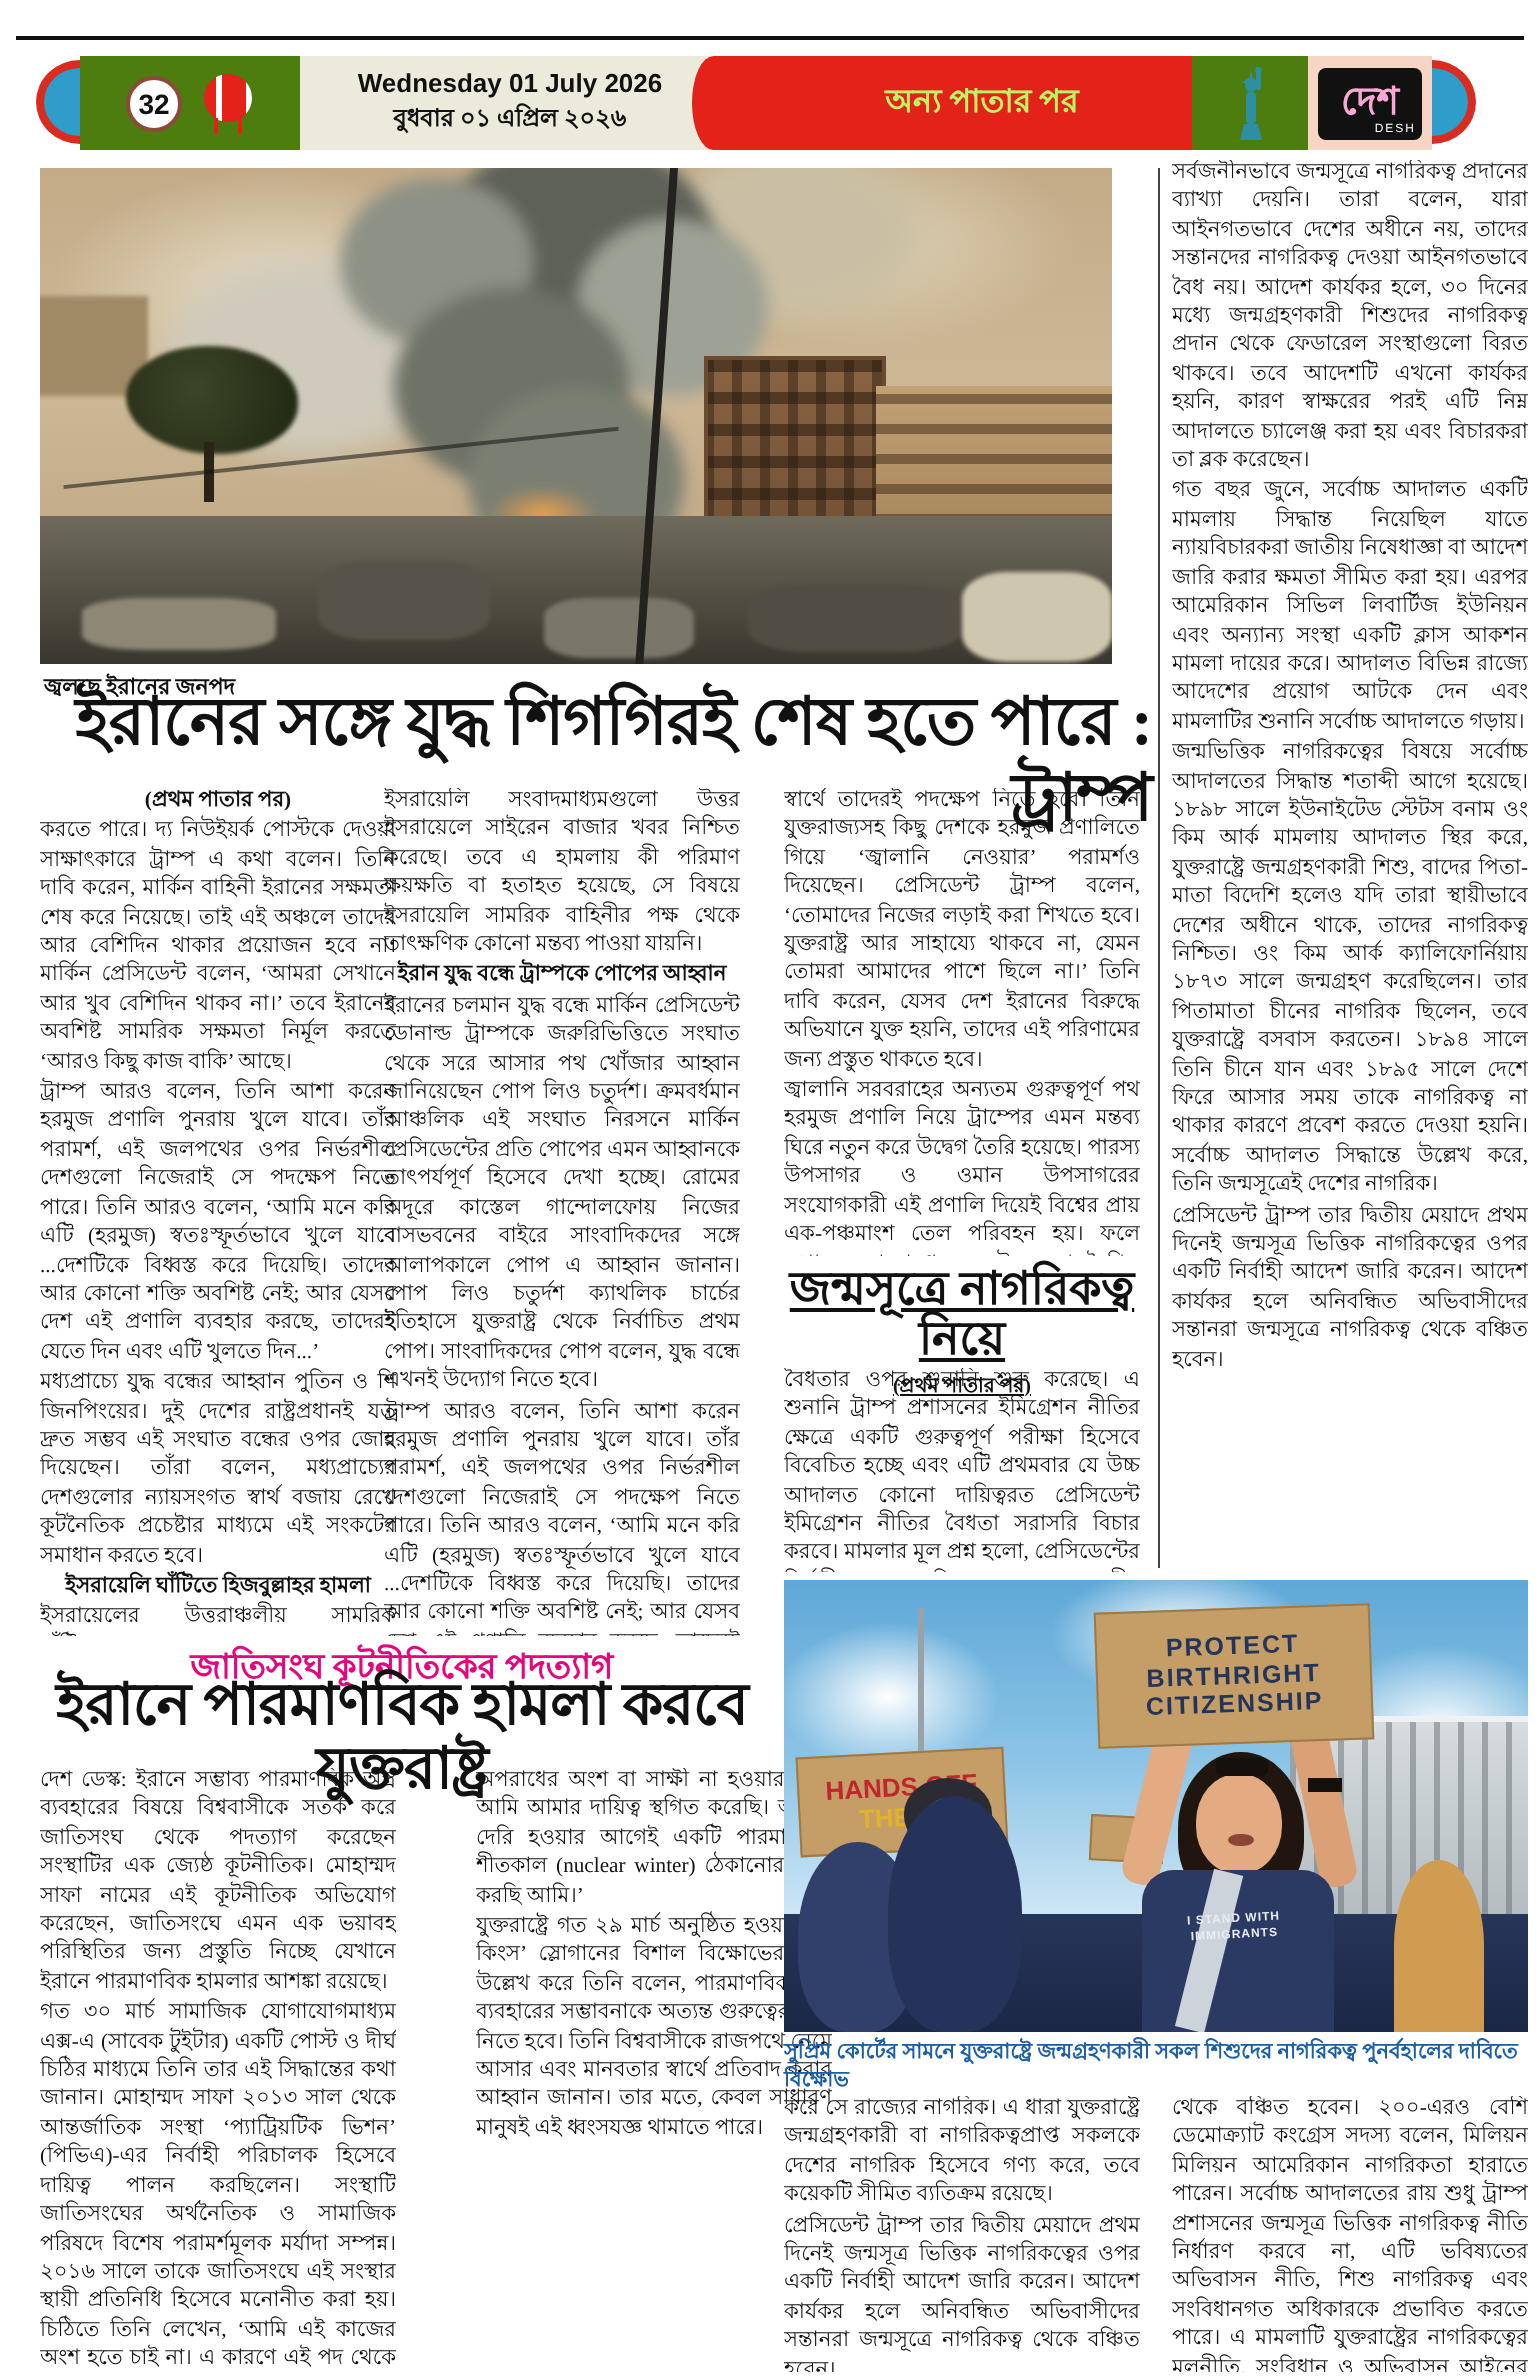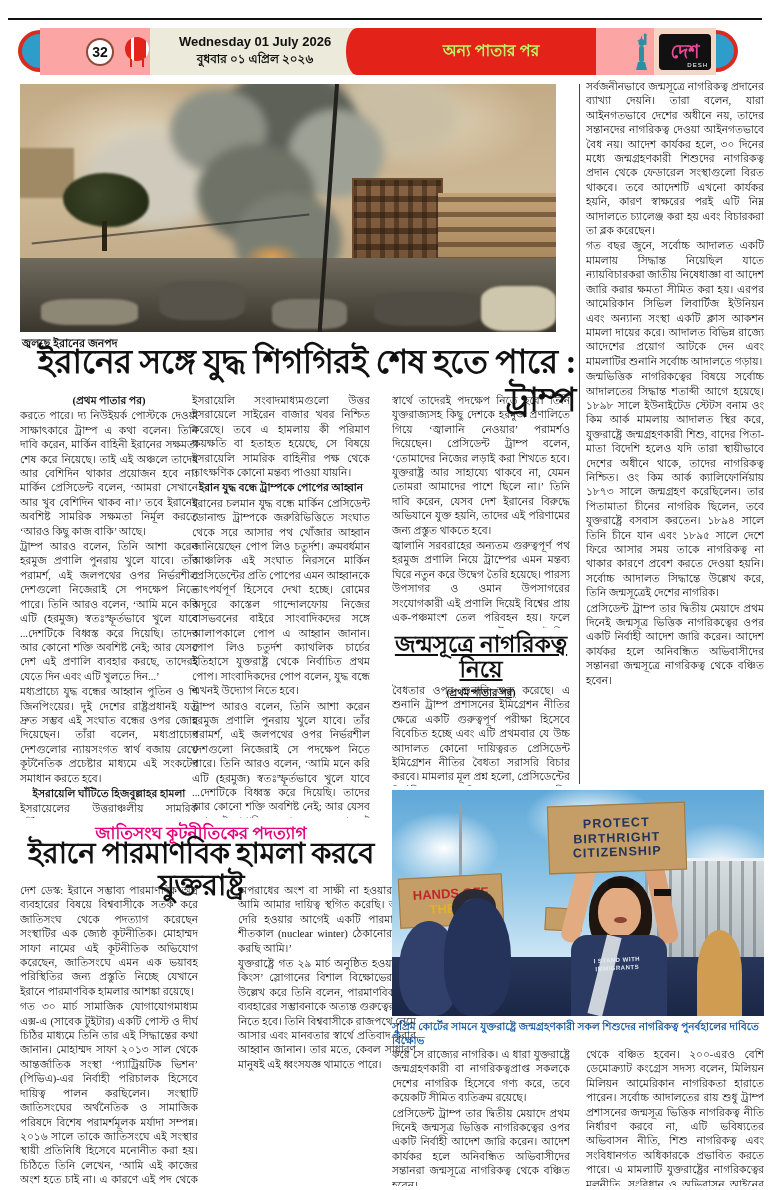--- a/index.html
+++ b/index.html
@@ -8,41 +8,41 @@
   .page { position:relative; width:770px; height:1190px; background:#fff; overflow:hidden; }
 
   .topline { position:absolute; left:8px; top:18px; width:754px; height:2px; background:#111; }
 
   
   .header { position:absolute; left:18px; top:28px; width:734px; height:47px; display:flex; align-items:stretch; }
   .cap { width:22px; position:relative; overflow:hidden; }
   .cap .disc { position:absolute; top:2px; width:44px; height:42px; border-radius:50%; background:#2e9dc9; border:4px solid #d92b1f; }
   .cap.left .disc { left:0; }
   .cap.right .disc { right:0; }
-  .h-pink { background:#fca5a5; display:flex; align-items:center; justify-content:flex-end; gap:10px; }
+  .h-pink { background:#4d7c0f; display:flex; align-items:center; justify-content:center; gap:10px; }
   .h-p1 { width:110px; }
   .pageno { width:28px; height:28px; border:2px solid #8c4a38; border-radius:50%; background:#fff;
             display:flex; align-items:center; justify-content:center; font-family:"Liberation Sans",sans-serif;
             font-weight:bold; font-size:14px; color:#111; }
   .redmark { width:26px; height:30px; position:relative; }
   .redmark .ball { position:absolute; left:1px; top:0; width:24px; height:24px; border-radius:50%;
                    background:repeating-linear-gradient(90deg,#e32219 0 6px,#ffffff 6px 9px,#e32219 9px 15px); }
   .redmark .leg { position:absolute; bottom:0; width:2px; height:8px; background:#e32219; }
   .redmark .leg.l { left:6px; } .redmark .leg.r { right:6px; }
   .h-date { width:210px; background:#eceadb; display:flex; flex-direction:column; align-items:center; justify-content:center; }
   .h-date .en { font-family:"Liberation Sans",sans-serif; font-weight:bold; font-size:13px; }
   .h-date .bn { font-weight:bold; font-size:12px; margin-top:1px; }
   .h-banner { width:250px; background:#e32219; border-radius:46px 0 0 46px / 100px 0 0 100px;
               margin-left:-14px; display:flex; align-items:center; justify-content:center; }
   .h-banner span { color:#bef264; font-weight:bold; font-size:16px; padding-left:40px; }
   .h-p2 { width:58px; }
   .h-logo { width:62px; background:#f6d5c4; display:flex; align-items:center; justify-content:center; }
   .logo-box { width:52px; height:36px; background:#111; border-radius:4px; position:relative;
               display:flex; align-items:center; justify-content:center; }
-  .logo-box .bnl { color:#ec4899; font-weight:bold; font-size:19px; line-height:1; }
+  .logo-box .bnl { color:#f9a8d4; font-weight:bold; font-size:19px; line-height:1; }
   .logo-box .enl { position:absolute; right:3px; bottom:2px; color:#fff; font-family:"Liberation Sans",sans-serif;
                    font-size:6px; letter-spacing:1px; }
 
   
   .photo1 { position:absolute; left:20px; top:84px; width:536px; height:248px; overflow:hidden;
             background:linear-gradient(180deg,#c3ab87 0%,#cdb896 45%,#b7a07c 100%); }
   .p1-lightsky { position:absolute; left:-8%; top:-10%; width:60%; height:70%;
        background:radial-gradient(closest-side,#e7ddc6 0%,rgba(231,221,198,0) 70%); }
   .p1-lightsky2 { position:absolute; right:-5%; top:-15%; width:55%; height:60%;
        background:radial-gradient(closest-side,#ddd0b4 0%,rgba(221,208,180,0) 70%); }

